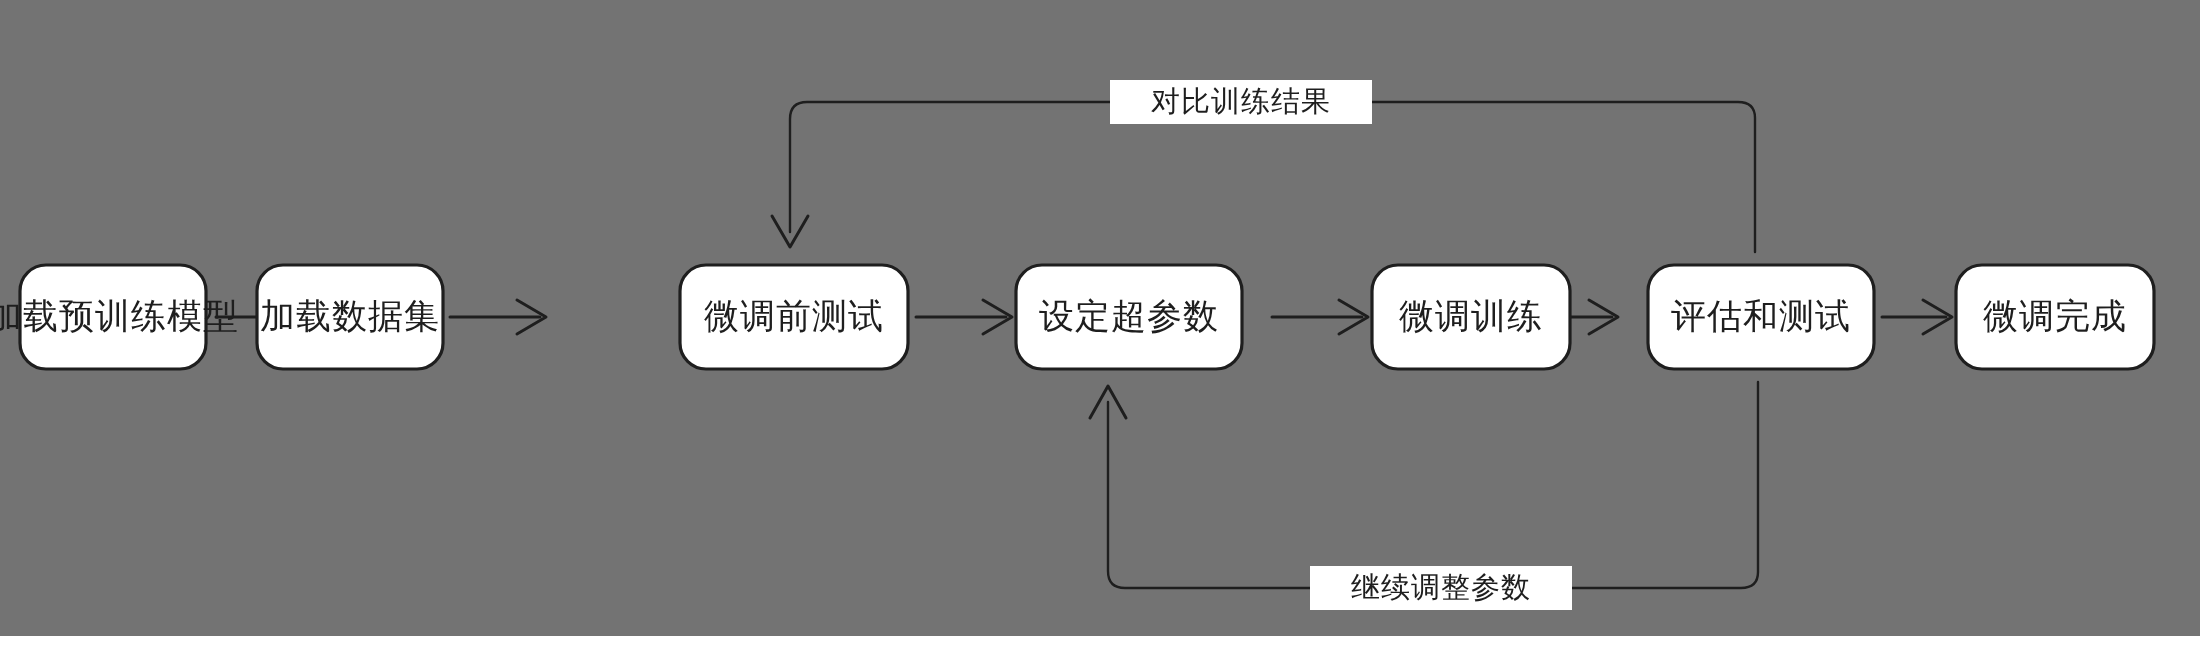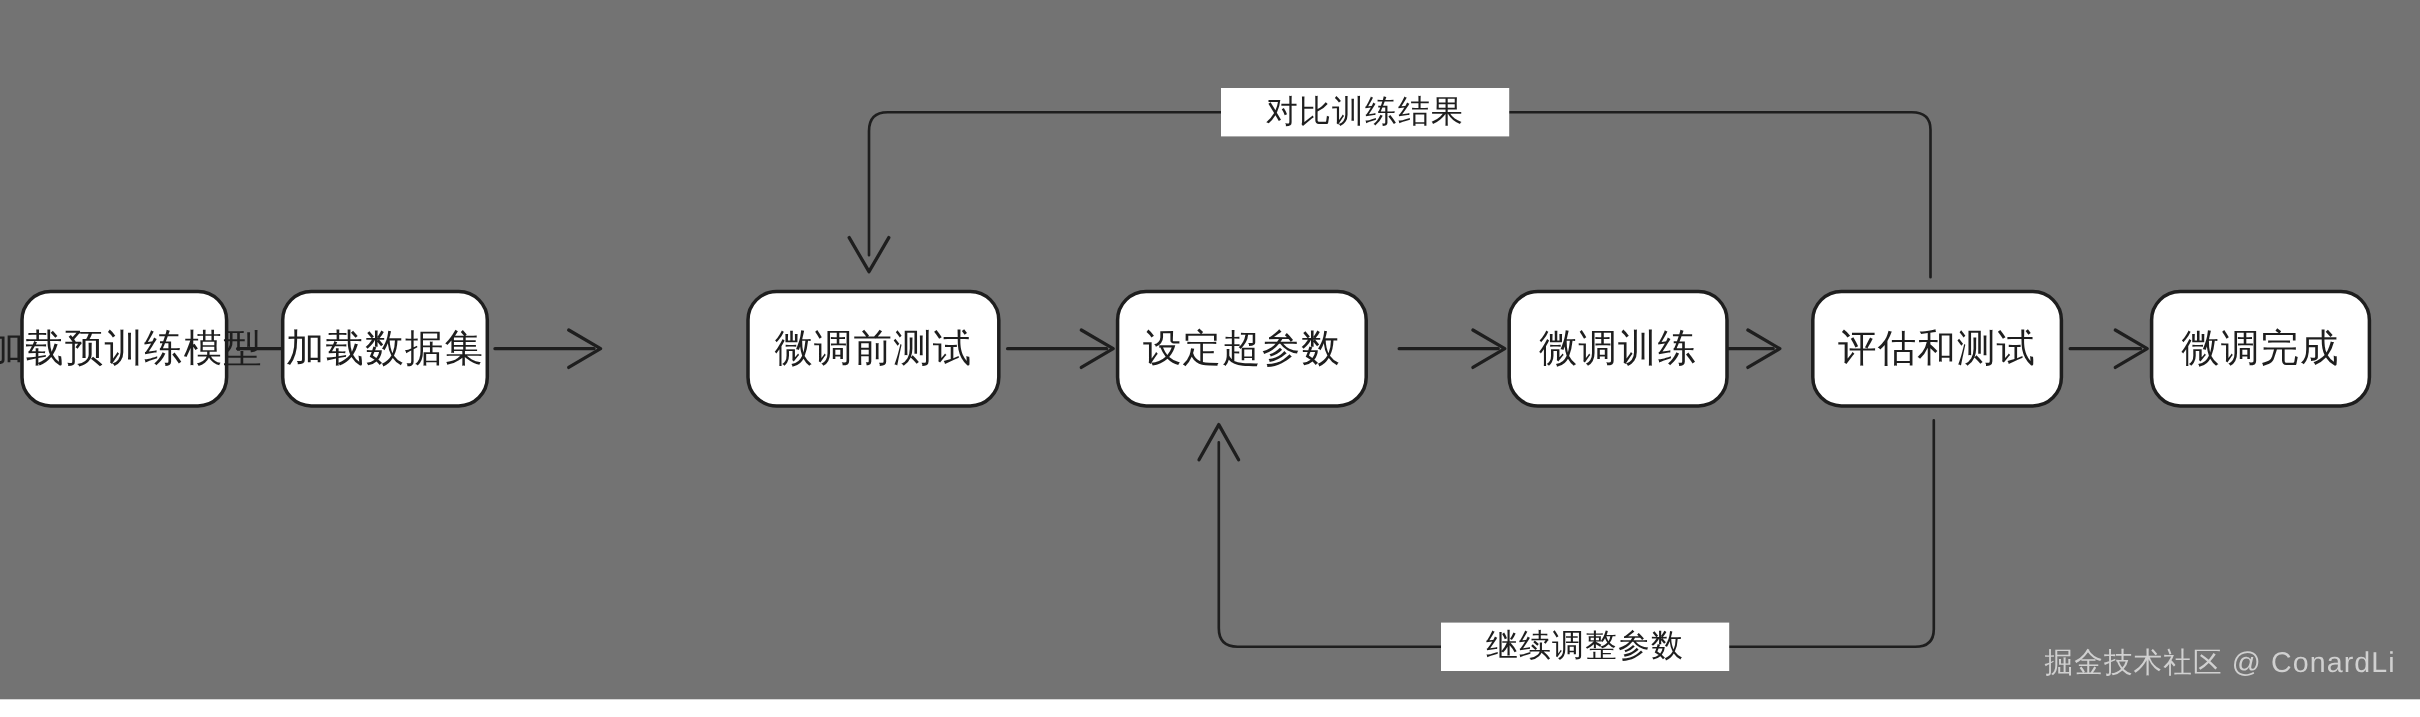--- a/index.html
+++ b/index.html
@@ -168,15 +168,14 @@
       <text class="node-label" x="1761" y="319">评估和测试</text>
     </g>
 
     <g>
       <rect class="node-box" x="1956" y="265" width="198" height="104" rx="26" ry="26"></rect>
       <text class="node-label" x="2055" y="319">微调完成</text>
     </g>
 
   </svg>
 
-  <div class="watermark">掘金技术社区 @ ConardLi</div>
 
 </div>
 
 </body></html>

